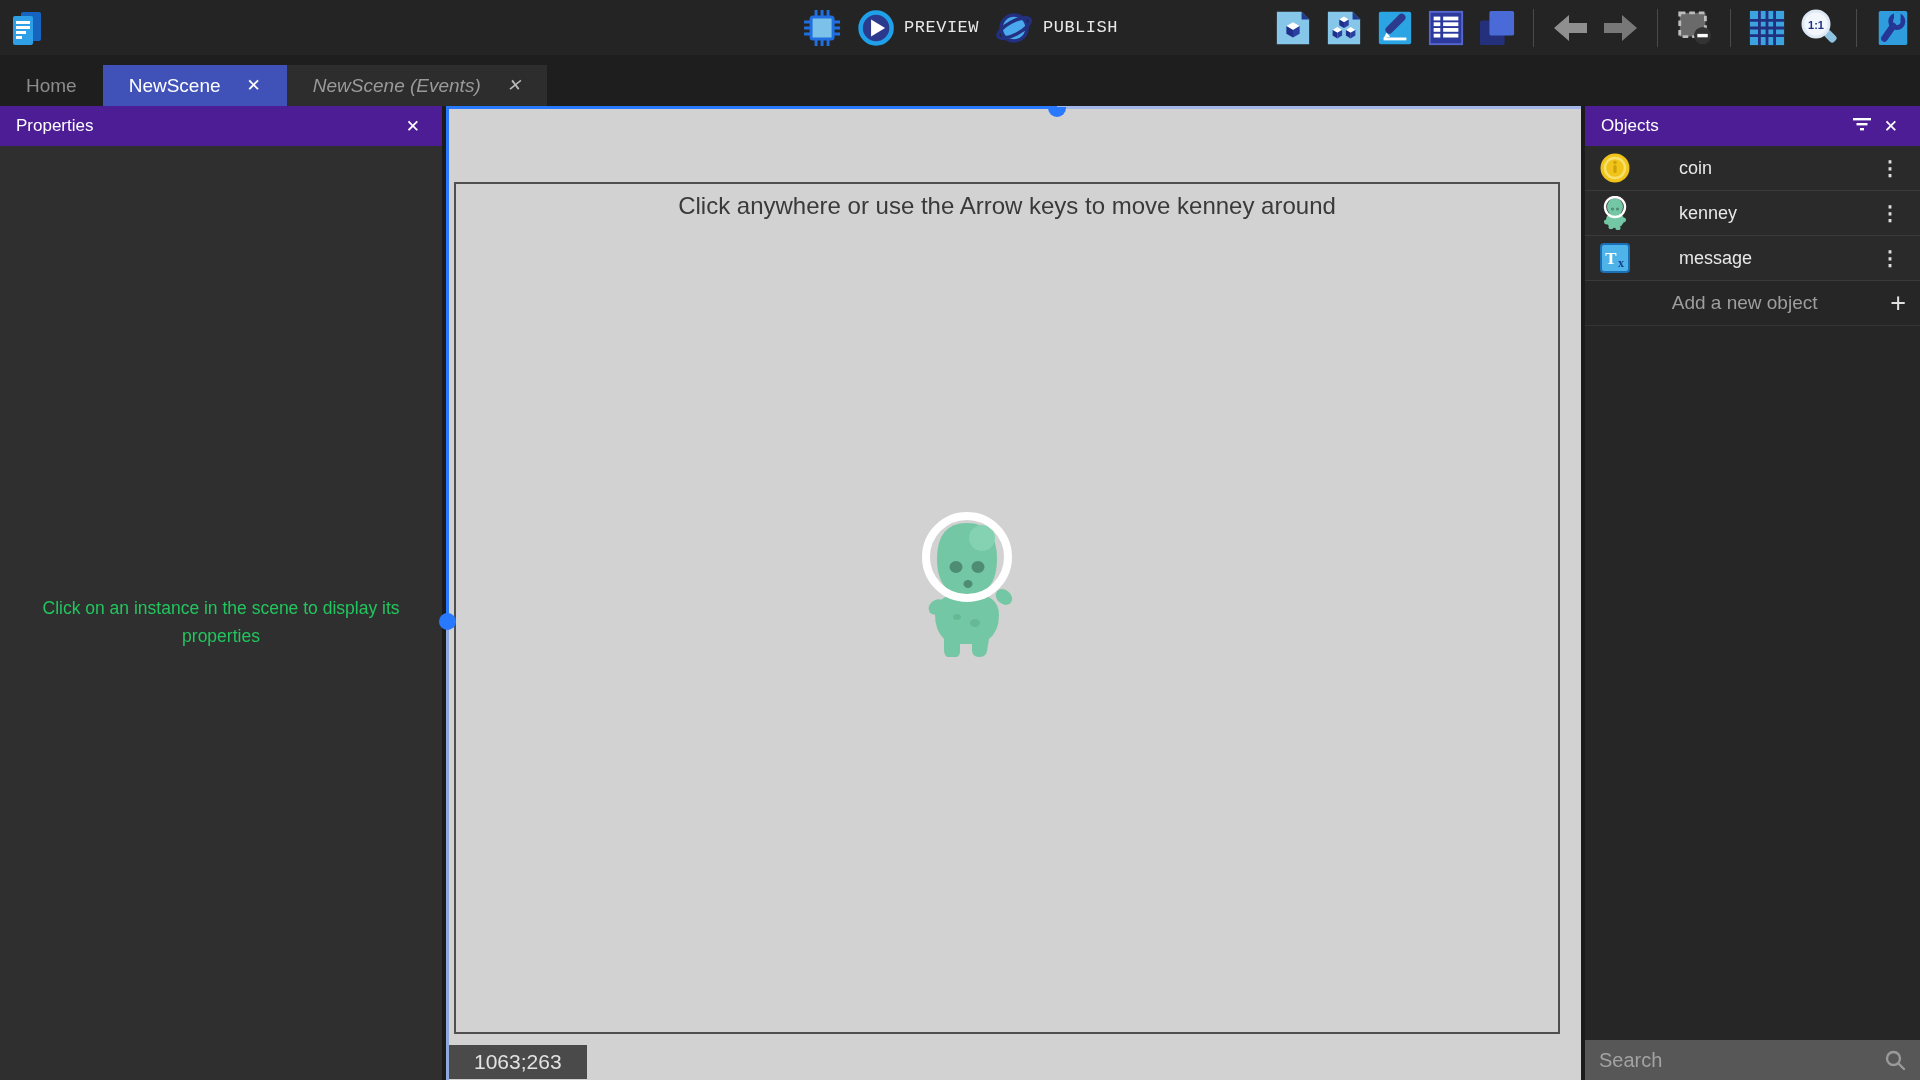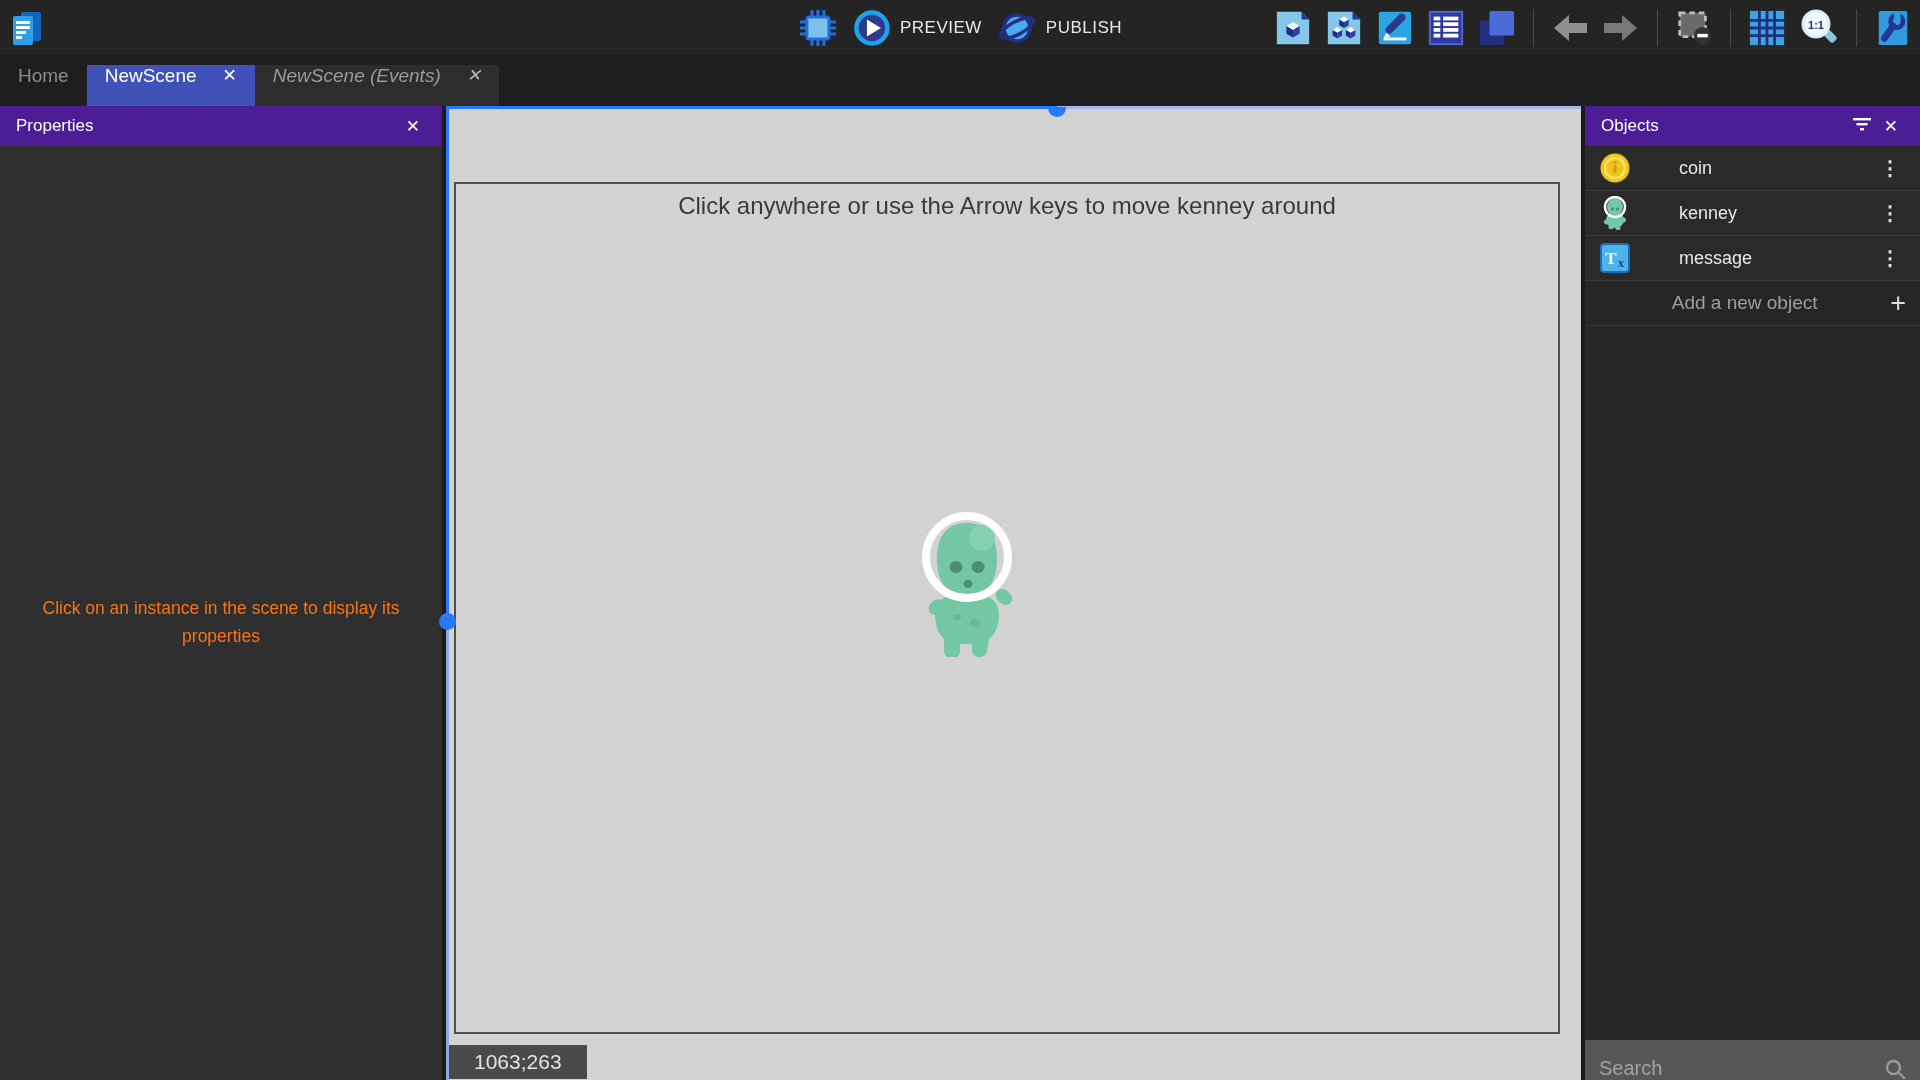--- a/index.html
+++ b/index.html
@@ -7,47 +7,47 @@
     font-family:"Liberation Sans", sans-serif; }
 
   
   .toolbar { position:absolute; left:0; top:0; width:1920px; height:55px; background:#242424;
     display:flex; align-items:center; }
   .tb-left { position:absolute; left:8px; top:8px; }
   .tb-center { position:absolute; left:50%; top:0; height:55px; transform:translateX(-50%);
     display:flex; align-items:center; gap:14px; }
   .tb-right { position:absolute; right:8px; top:0; height:55px; display:flex; align-items:center; gap:13px; }
   .tbtn { display:flex; align-items:center; gap:8px; cursor:pointer; background:none; border:none; }
-  .tbtn span.lbl { color:#e8e8e8; font-size:17px; letter-spacing:.5px; }
+  .tbtn span.lbl { color:#e8e8e8; font-size:17px; letter-spacing:.5px;font-family:Liberation Mono, monospace; }
   .tb-divider { width:1px; height:38px; background:#4a4a4a; margin:0 4px; }
   .ticon { display:block; }
 
   
   .tabbar { position:absolute; left:0; top:55px; width:1920px; height:51px; background:#1e1e1e;
     display:flex; align-items:flex-end; }
-  .tab { height:41px; display:flex; align-items:flex-start; padding:0 18px; font-size:19px;
+  .tab { height:41px; display:flex; align-items:center; padding:0 26px; font-size:19px;
     color:#8c8c8c; cursor:pointer; gap:26px; }
   .tab .tab-close { font-size:17px; color:#b9b9b9; cursor:pointer; }
   .tab.active { background:#4052b8; color:#ffffff; }
   .tab.active .tab-close { color:#ffffff; }
   .tab.inactive-filled { background:#2d2d2d; color:#9a9a9a;font-style:italic; }
 
   
   .main { position:absolute; left:0; top:106px; width:1920px; height:974px; display:flex; }
   .v-gap { width:4px; background:#1b1b1b; }
 
   
   .props-panel { width:442px; background:#2f2f2f; position:relative; }
   .panel-header { height:40px; background:#4c1d95; display:flex; align-items:center;
     padding:0 16px; color:#ffffff; font-size:17px; }
   .panel-header .spacer { flex:1; }
   .panel-header .hbtn { color:#ffffff; font-size:17px; cursor:pointer; background:none; border:none;
     padding:0 6px; }
   .props-empty { position:absolute; top:488px; left:0; right:0; padding:0 28px; text-align:center;
-    color:#f97316; font-size:17.5px; line-height:1.6; }
+    color:#22c55e; font-size:17.5px; line-height:1.6; }
 
   
   .canvas { flex:1; background:#d2d2d2; position:relative; overflow:visible; }
   .scene-rect { position:absolute; left:8px; top:76px; width:1106px; height:852px;
     border:2px solid #4f4f4f; }
   .scene-instruction { position:absolute; top:8px; left:0; right:0; text-align:center;
     color:#3a3a3a; font-size:24px; }
   .kenney-wrap { position:absolute; left:463px; top:399px; cursor:pointer; }
   .coords-badge { position:absolute; left:3px; top:939px; height:34px; background:#4a4a4a;
     color:#e2e2e2; font-size:21px; display:flex; align-items:center; padding:0 25px; }
@@ -68,21 +68,21 @@
     border-bottom:1px solid #3a3a3a; cursor:pointer; }
   .obj-row .obj-icon { width:32px; display:flex; justify-content:center; }
   .obj-row .obj-label { margin-left:48px; color:#e8e8e8; font-size:18px; flex:1; }
   .kebab { color:#dddddd; font-size:20px; font-weight:bold; background:none; border:none;
     cursor:pointer; padding:0 6px; letter-spacing:0; }
   .add-row { height:45px; display:flex; align-items:center; padding:0 14px;
     border-bottom:1px solid #333333; cursor:pointer; }
   .add-row .add-label { flex:1; text-align:center; color:#9e9e9e; font-size:19px; }
   .add-row .plus { color:#e0e0e0; font-size:27px; font-weight:300; background:none; border:none; cursor:pointer; }
   .obj-fill { flex:1; }
-  .search-bar { height:40px; background:#575757; display:flex; align-items:flex-end; padding:0 14px; gap:8px; }
+  .search-bar { height:40px; background:#575757; display:flex; align-items:center; padding:0 14px; gap:8px; }
   .search-bar input { flex:1; background:transparent; border:none; outline:none; color:#d8d8d8;
     font-size:20px; font-family:"Liberation Sans", sans-serif; }
   .search-bar input::placeholder { color:#a2a2a2; }
 </style>
 </head>
 <body>
 
 <div class="toolbar">
   <button class="tbtn tb-left">
     <svg class="ticon" width="36" height="40" viewBox="0 0 36 40">

